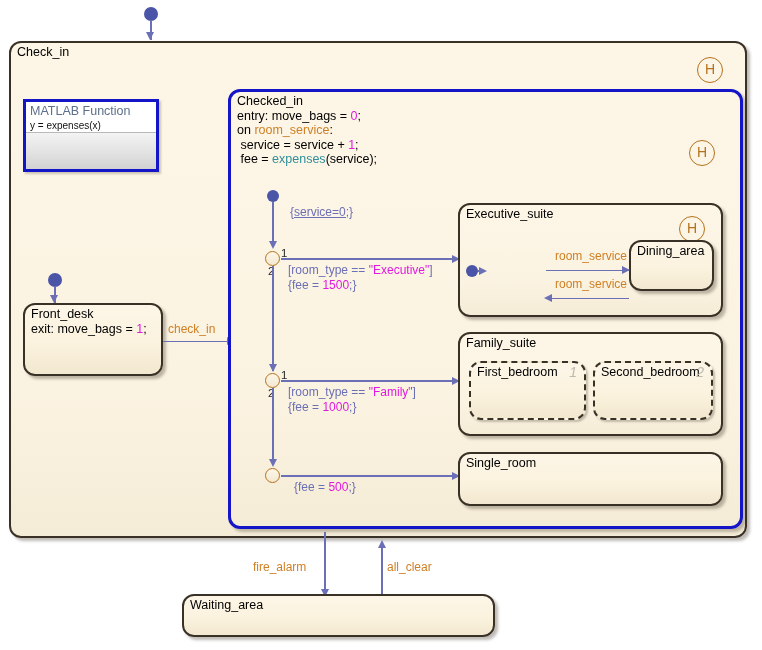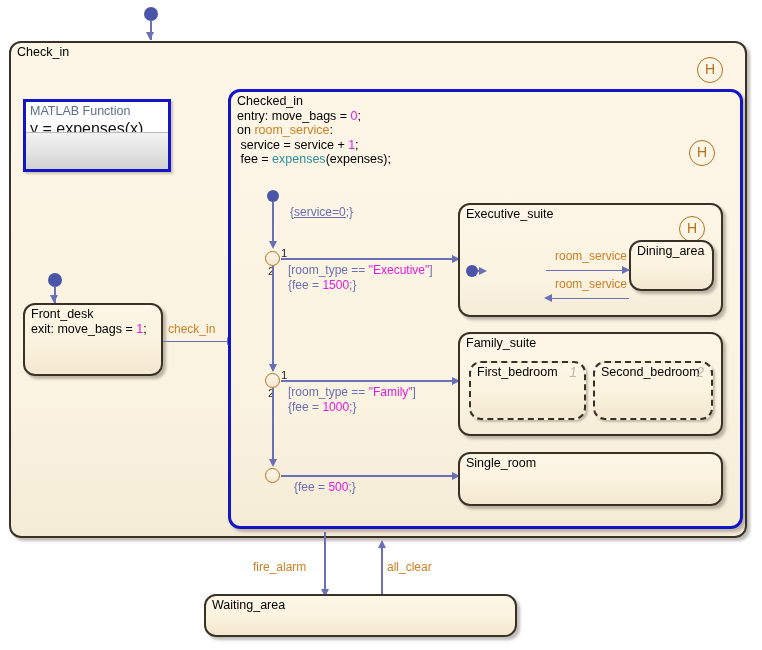--- a/index.html
+++ b/index.html
@@ -105,61 +105,61 @@
 
   
   .mlfcn{
     position:absolute;
     border:3px solid #1515c8;
     background:#ffffff;
     box-sizing:border-box;
     box-shadow:2px 2px 2px rgba(60,50,35,.25);
   }
   .mlfcn .l1{position:absolute;left:4px;top:2px;font-size:12.5px;color:#5d6f8c;}
-  .mlfcn .l2{position:absolute;left:4px;top:18px;font-size:16px;color:#111;}
+  .mlfcn .l2{position:absolute;left:4px;top:18px;font-size:10px;color:#111;}
   .mlfcn .pane{
     position:absolute;left:0;right:0;bottom:0;height:36px;
     background:linear-gradient(180deg,#f3f3f3 0%,#e2e2e2 55%,#d2d2d2 100%);
     border-top:1px solid #b9b9b9;
   }
 </style>
 </head>
 <body>
 
 <div id="canvas">
 
   <div class="dot" style="left:144px;top:7px;"></div>
   <div class="ln lnv" style="left:150.3px;top:20px;height:20px;"></div>
   <div class="arw arw-d" style="left:146px;top:32px;"></div>
 
   <div class="state superstate" style="left:9px;top:41px;width:738px;height:497px;">
     <div class="label">Check_in</div>
     <div class="hist" style="right:22px;top:14px;">H</div>
   </div>
 
-  <div class="mlfcn" style="left:23px;top:99px;width:148px;height:73px;text-align:center;">
+  <div class="mlfcn" style="left:23px;top:99px;width:136px;height:73px;text-align:center;">
     <div class="l1">MATLAB Function</div>
     <div class="l2">y = expenses(x)</div>
     <div class="pane"></div>
   </div>
 
   <div class="dot" style="left:48px;top:273px;"></div>
   <div class="ln lnv" style="left:54.3px;top:286px;height:17px;"></div>
   <div class="arw arw-d" style="left:50px;top:295px;"></div>
 
   <div class="state" style="left:23px;top:303px;width:140px;height:73px;">
     <div class="label"><span>Front_desk</span><br><span>exit: move_bags = </span><span class="kw-num">1</span><span>;</span></div>
   </div>
 
   <div class="ln lnh" style="left:163px;top:341px;width:68px;"></div>
   <div class="arw arw-r" style="left:227px;top:337px;"></div>
   <div class="tlabel ev" style="left:168px;top:322px;">check_in</div>
 
   <div class="state superstate selected" style="left:228px;top:89px;width:515px;height:440px;">
-    <div class="label"><span>Checked_in</span><br><span>entry: move_bags = </span><span class="kw-num">0</span><span>;</span><br><span>on </span><span class="kw-event">room_service</span><span>:</span><br><span> service = service + </span><span class="kw-num">1</span><span>;</span><br><span> fee = </span><span class="kw-fn">expenses</span><span>(expenses);</span></div>
+    <div class="label"><span>Checked_in</span><br><span>entry: move_bags = </span><span class="kw-num">0</span><span>;</span><br><span>on </span><span class="kw-event">room_service</span><span>:</span><br><span> service = service + </span><span class="kw-num">1</span><span>;</span><br><span> fee = </span><span class="kw-fn">expenses</span><span>(service);</span></div>
     <div class="hist" style="right:25px;top:48px;">H</div>
   </div>
 
   <div class="dot sm" style="left:267px;top:190px;"></div>
   <div class="ln lnv" style="left:272.4px;top:202px;height:45px;"></div>
   <div class="arw arw-d" style="left:268.6px;top:241px;"></div>
   <div class="tlabel" style="left:290px;top:205px;text-decoration:underline;">{service=0;}</div>
 
   <div class="junction" style="left:265px;top:251px;"></div>
   <div class="jnum" style="left:281px;top:247px;">1</div>
@@ -226,17 +226,17 @@
   </div>
 
   <div class="ln lnv" style="left:324.4px;top:532px;height:64px;"></div>
   <div class="arw arw-d" style="left:320.6px;top:589px;"></div>
   <div class="tlabel ev" style="left:253px;top:560px;">fire_alarm</div>
 
   <div class="ln lnv" style="left:381.4px;top:546px;height:50px;"></div>
   <div class="arw arw-u" style="left:377.6px;top:540px;"></div>
   <div class="tlabel ev" style="left:387px;top:560px;">all_clear</div>
 
-  <div class="state" style="left:204px;top:594px;width:313px;height:43px;text-decoration:underline;">
+  <div class="state" style="left:182px;top:594px;width:313px;height:43px;text-decoration:underline;">
     <div class="label">Waiting_area</div>
   </div>
 
 </div>
 
 </body></html>

